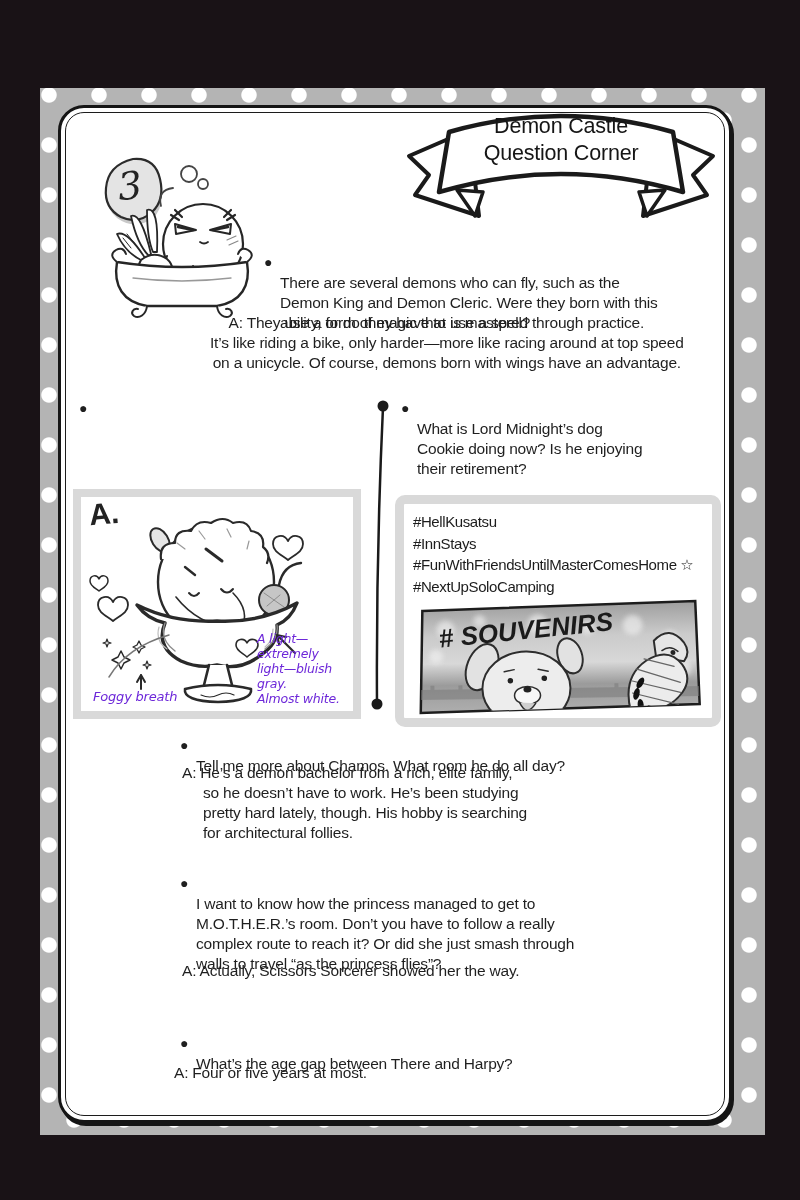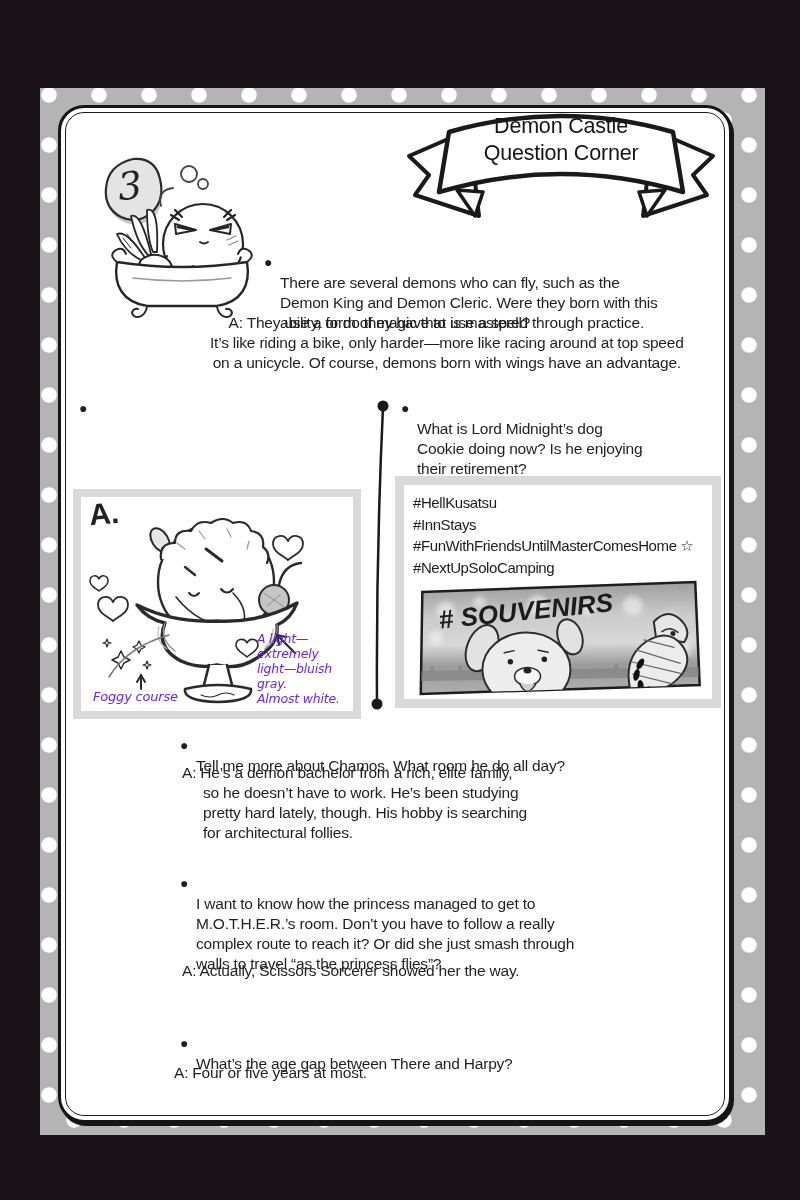--- a/index.html
+++ b/index.html
@@ -35,21 +35,21 @@
        font-family:"DejaVu Serif",serif;font-style:italic;font-size:38px;color:#222;
        transform:rotate(-6deg);}
 
   .tub-svg{position:absolute;left:40px;top:52px;width:168px;height:160px;}
 
   .divider-svg{position:absolute;left:305px;top:290px;width:26px;height:318px;}
 
   
   .art-box{position:absolute;background:#fff;border:8px solid #d9d9d9;}
   .box-seal{left:12px;top:381px;width:272px;height:214px;}
-  .box-post{left:334px;top:368px;width:308px;height:214px;border-width:9px;}
+  .box-post{left:334px;top:387px;width:308px;height:214px;border-width:9px;border-radius:10px;}
   .box-seal svg{position:absolute;left:0;top:0;width:272px;height:214px;}
   .hand-note{position:absolute;font-family:"DejaVu Sans",sans-serif;font-style:italic;
        font-size:12.5px;line-height:15px;color:#6d28d9;white-space:pre-line;letter-spacing:-0.2px;}
   .answer-label{position:absolute;left:8px;top:0px;font-size:30px;font-weight:bold;
        transform:rotate(-5deg);color:#222;font-family:"Liberation Sans",sans-serif;}
   .hashtags{position:absolute;left:9px;top:7px;font-size:15px;line-height:21.5px;
        letter-spacing:-0.4px;white-space:pre;color:#1c1c1c;}
   .photo-svg{position:absolute;left:14px;top:96px;width:284px;height:114px;
        transform:rotate(-0.8deg);}
 </style>
@@ -183,21 +183,21 @@
             <path d="M88,138 Q46,150 28,180" stroke-width="1.5" stroke="#777"></path>
             <path d="M60,192 L60,178 M60,178 l-4,7 M60,178 l4,7" stroke-width="2"></path>
 
             <path d="M214,156 L196,138 M196,138 l2,9 M196,138 l9,2" stroke-width="2.2"></path>
           </g>
         </svg>
         <div class="answer-label">A.</div>
         <div class="hand-note" style="left:176px;top:134px;width:96px;">A light—extremely
 light—bluish gray.
 Almost white.</div>
-        <div class="hand-note" style="left:12px;top:192px;font-size:13px;">Foggy course</div>
+        <div class="hand-note" style="left:12px;top:192px;font-size:13px;">Foggy breath</div>
       </div>
 
       <div class="art-box box-post">
         <div class="hashtags">#HellKusatsu
 #InnStays
 #FunWithFriendsUntilMasterComesHome ☆
 #NextUpSoloCamping</div>
         <svg class="photo-svg" viewBox="0 0 284 114">
           <defs>
             <linearGradient id="pg" x1="0" y1="0" x2="0" y2="1">

